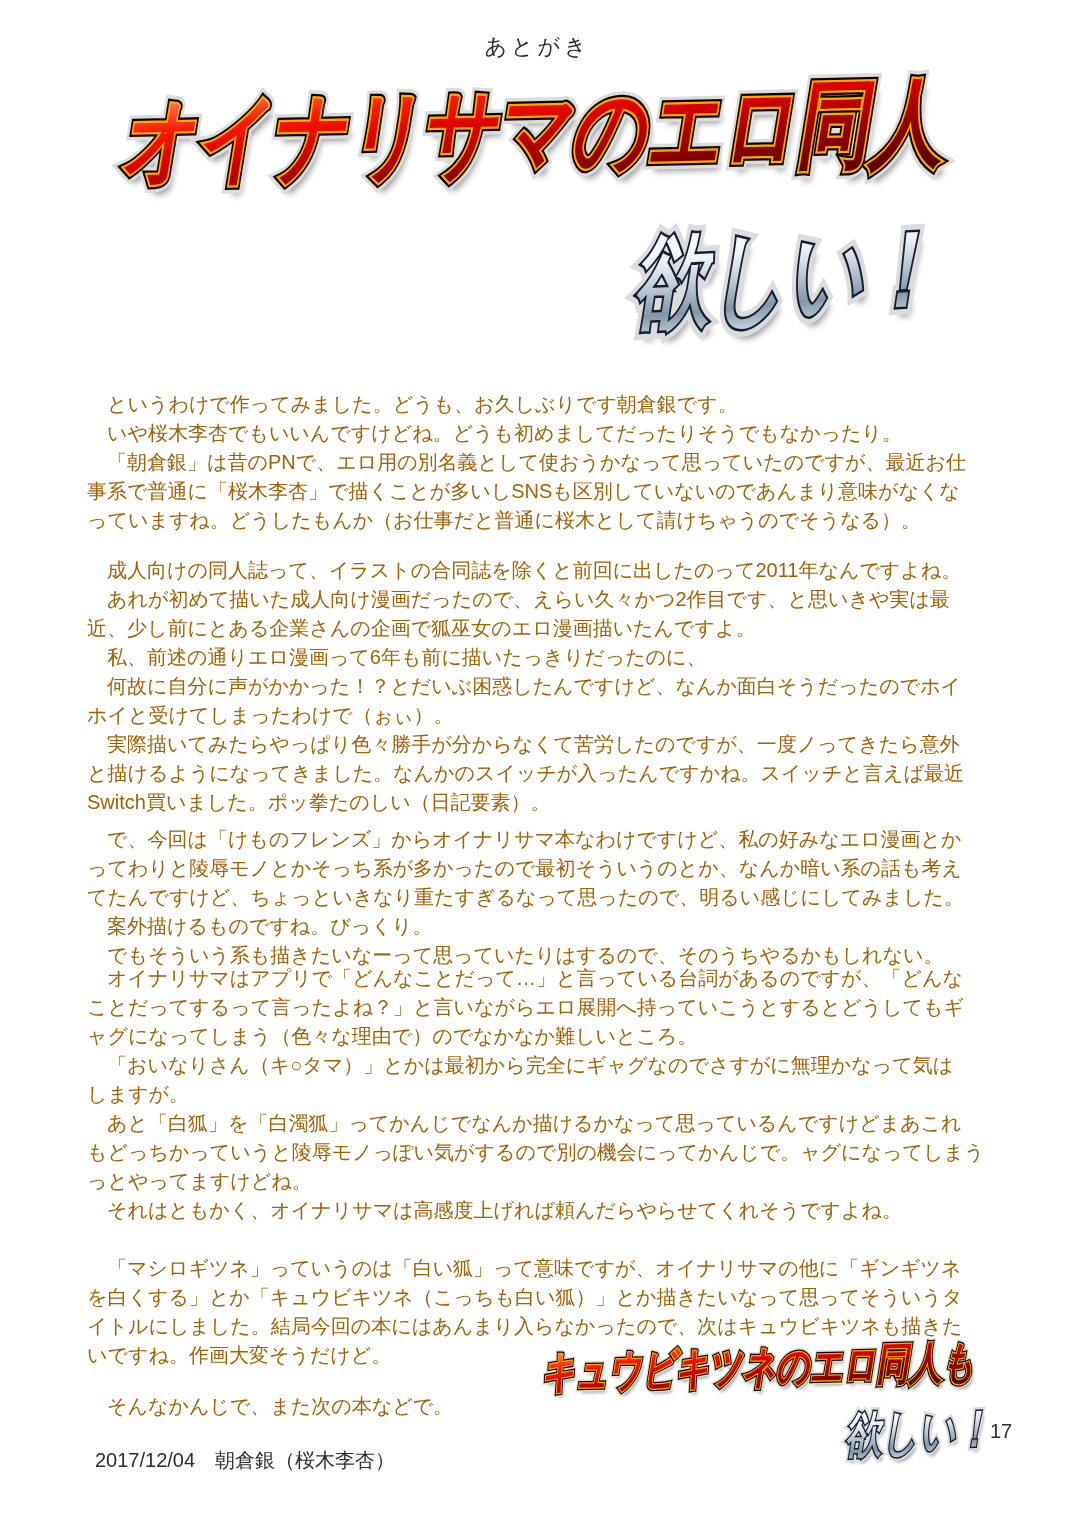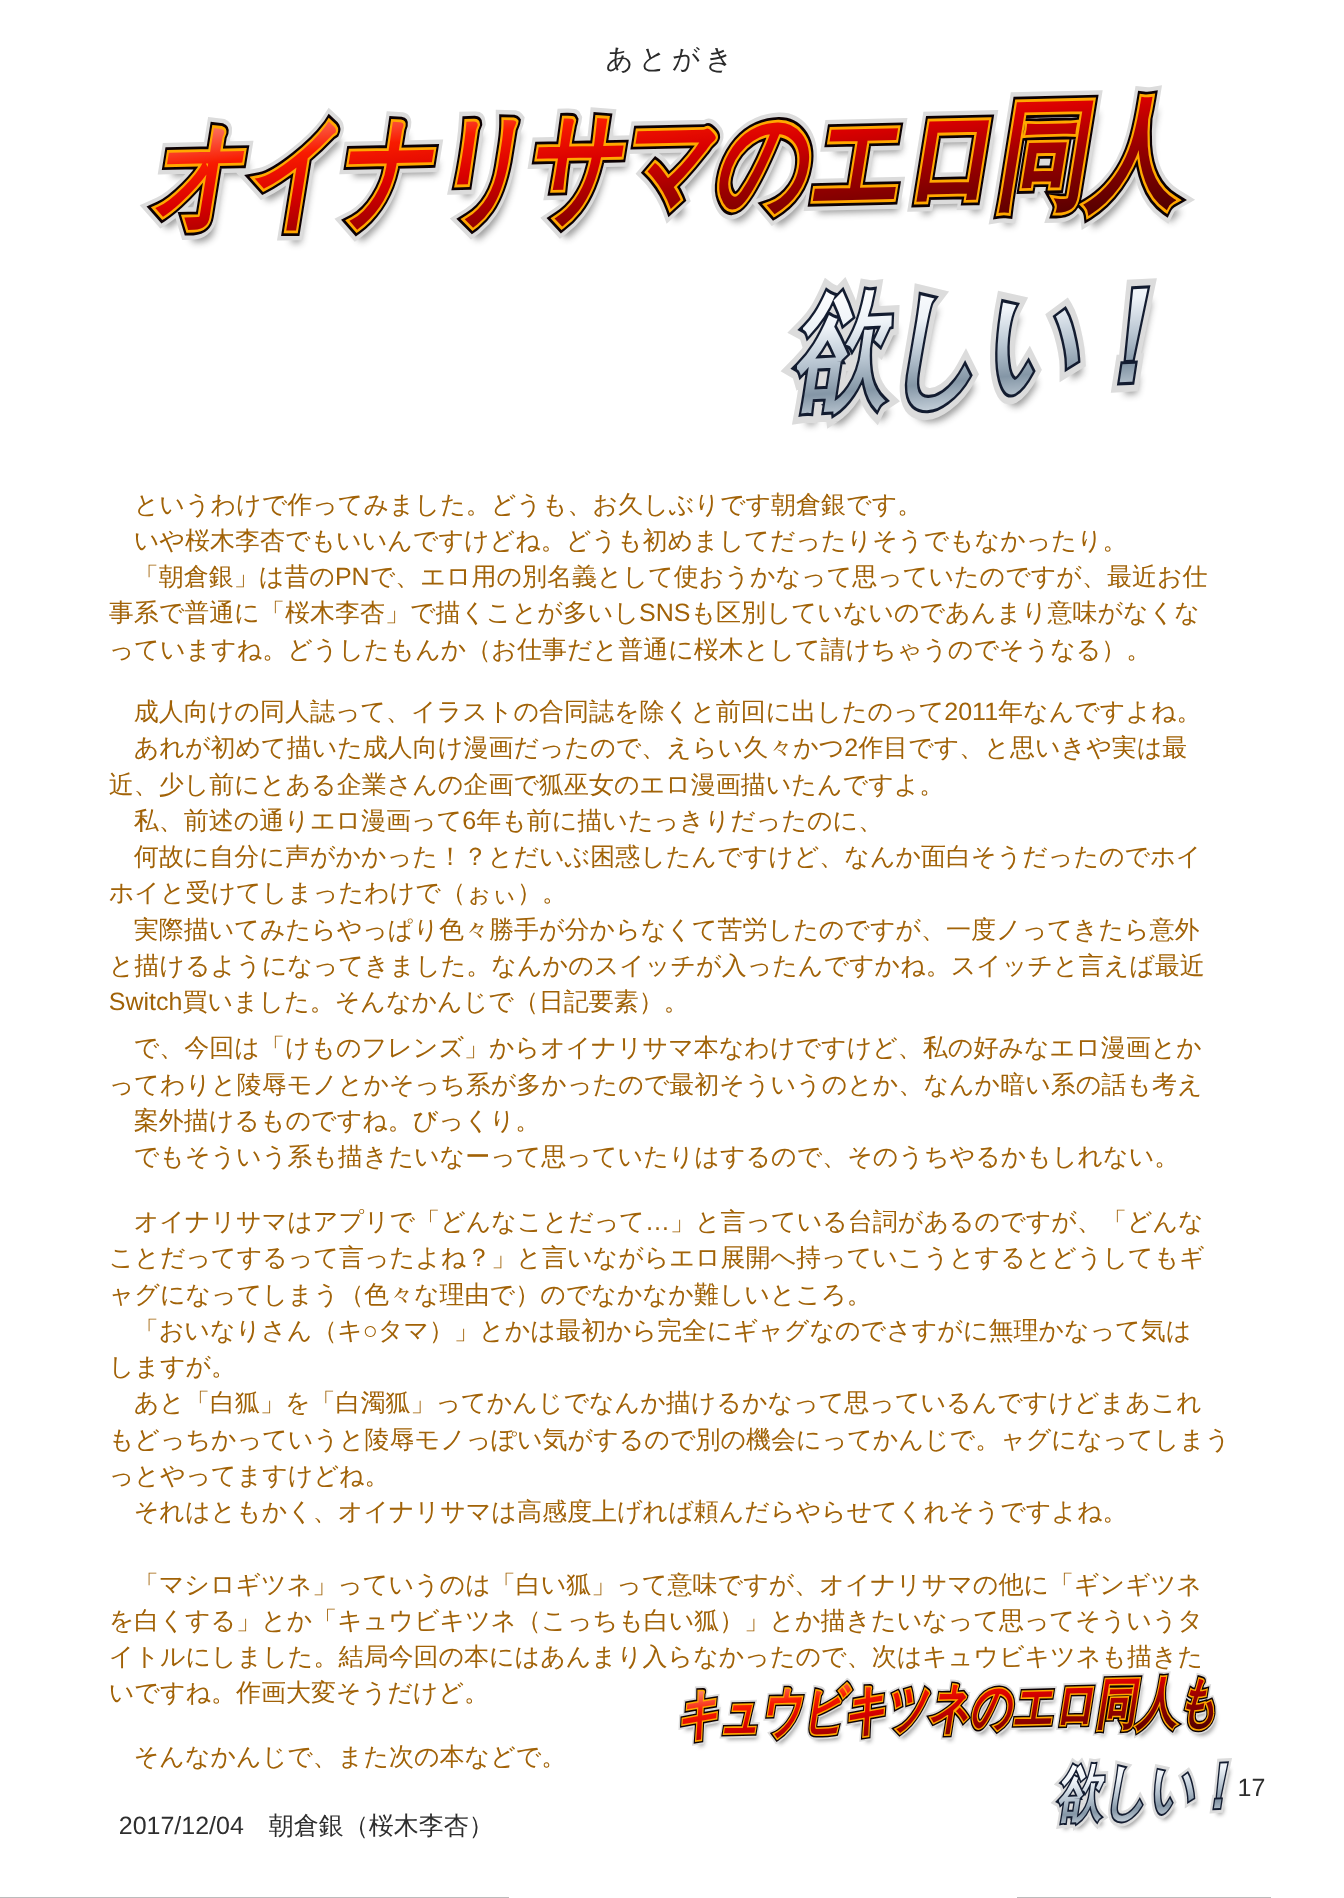--- a/index.html
+++ b/index.html
@@ -88,25 +88,26 @@
       </div>
       <div class="block" style="top: 556px;">
         <div class="line">　成人向けの同人誌って、イラストの合同誌を除くと前回に出したのって2011年なんですよね。</div>
         <div class="line">　あれが初めて描いた成人向け漫画だったので、えらい久々かつ2作目です、と思いきや実は最</div>
         <div class="line">近、少し前にとある企業さんの企画で狐巫女のエロ漫画描いたんですよ。</div>
         <div class="line">　私、前述の通りエロ漫画って6年も前に描いたっきりだったのに、</div>
         <div class="line">　何故に自分に声がかかった！？とだいぶ困惑したんですけど、なんか面白そうだったのでホイ</div>
         <div class="line">ホイと受けてしまったわけで（ぉぃ）。</div>
         <div class="line">　実際描いてみたらやっぱり色々勝手が分からなくて苦労したのですが、一度ノってきたら意外</div>
         <div class="line">と描けるようになってきました。なんかのスイッチが入ったんですかね。スイッチと言えば最近</div>
-        <div class="line">Switch買いました。そんなかんじで（日記要素）。</div>
+        <div class="line">Switch買いました。ポッ拳たのしい（日記要素）。</div>
       </div>
       <div class="block" style="top: 825px;">
         <div class="line">　で、今回は「けものフレンズ」からオイナリサマ本なわけですけど、私の好みなエロ漫画とか</div>
         <div class="line">ってわりと陵辱モノとかそっち系が多かったので最初そういうのとか、なんか暗い系の話も考え</div>
+        <div class="line">てたんですけど、ちょっといきなり重たすぎるなって思ったので、明るい感じにしてみました。</div>
         <div class="line">　案外描けるものですね。びっくり。</div>
         <div class="line">　でもそういう系も描きたいなーって思っていたりはするので、そのうちやるかもしれない。</div>
       </div>
       <div class="block" style="top: 964px;">
         <div class="line">　オイナリサマはアプリで「どんなことだって…」と言っている台詞があるのですが、「どんな</div>
         <div class="line">ことだってするって言ったよね？」と言いながらエロ展開へ持っていこうとするとどうしてもギ</div>
         <div class="line">ャグになってしまう（色々な理由で）のでなかなか難しいところ。</div>
         <div class="line">　「おいなりさん（キ○タマ）」とかは最初から完全にギャグなのでさすがに無理かなって気は</div>
         <div class="line">しますが。</div>
         <div class="line">　あと「白狐」を「白濁狐」ってかんじでなんか描けるかなって思っているんですけどまあこれ</div>

